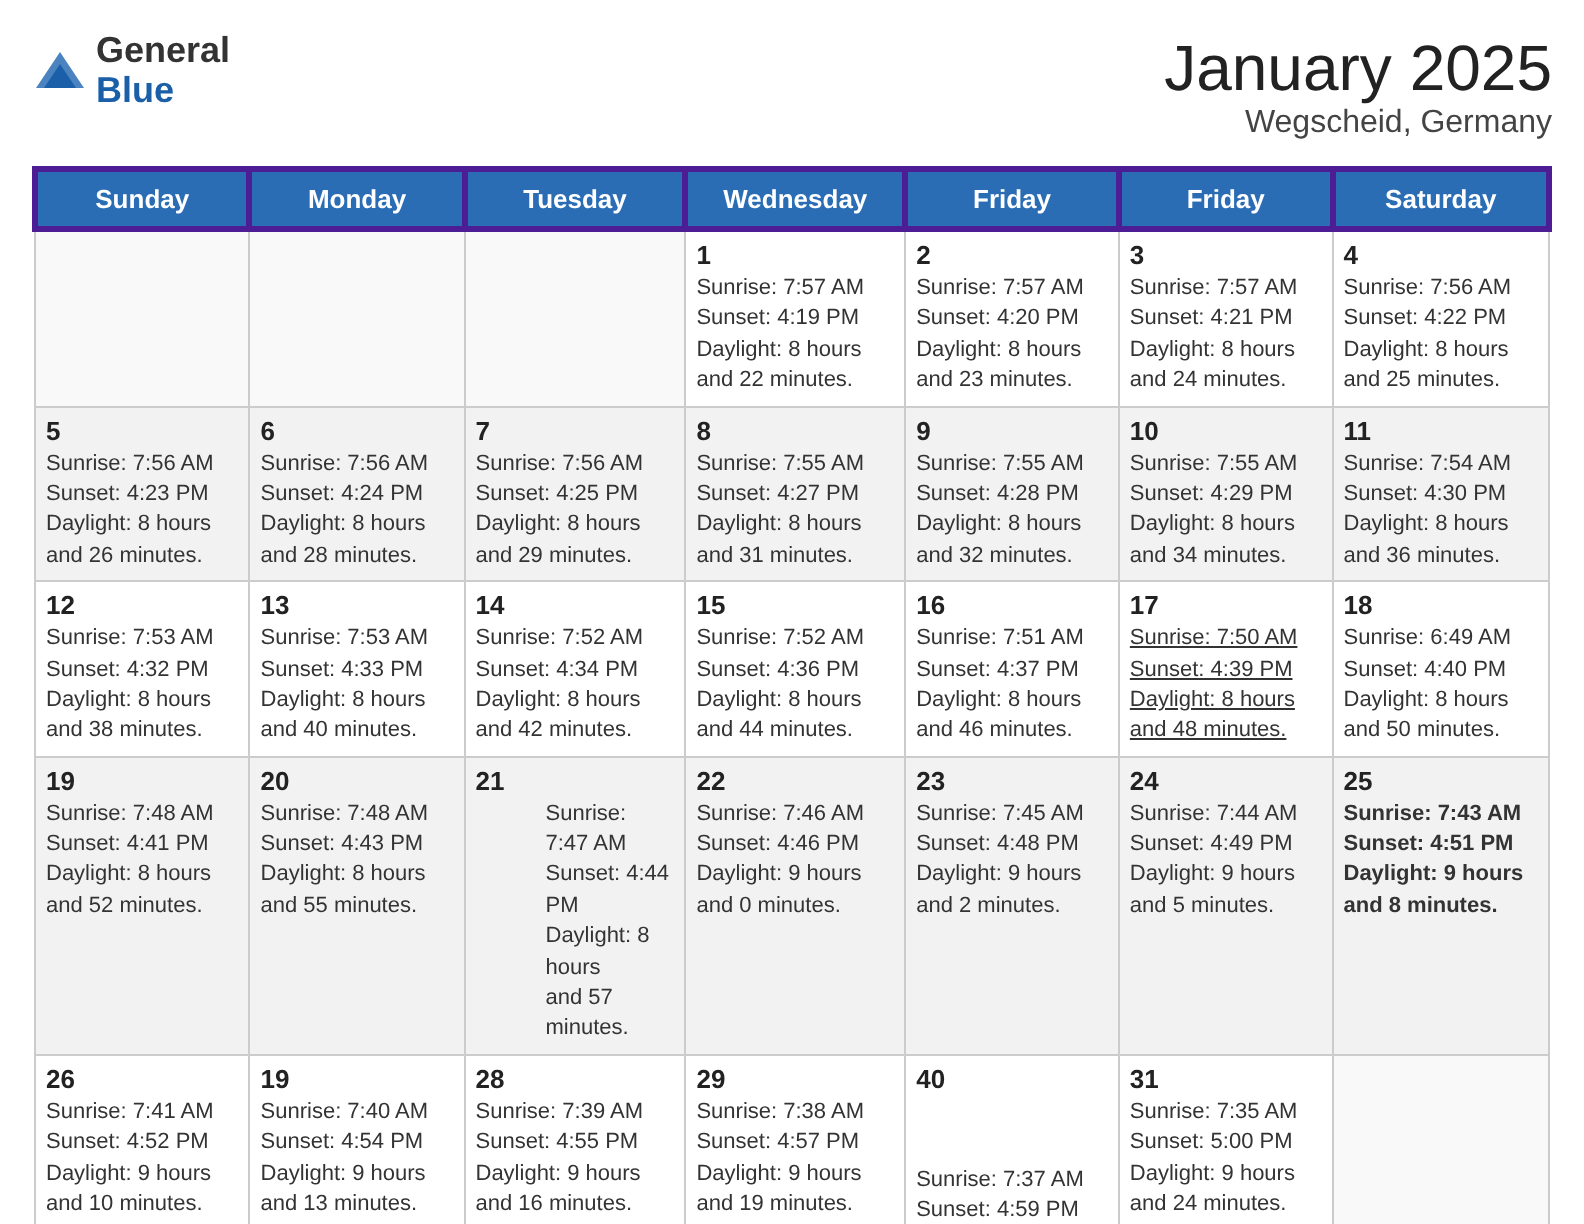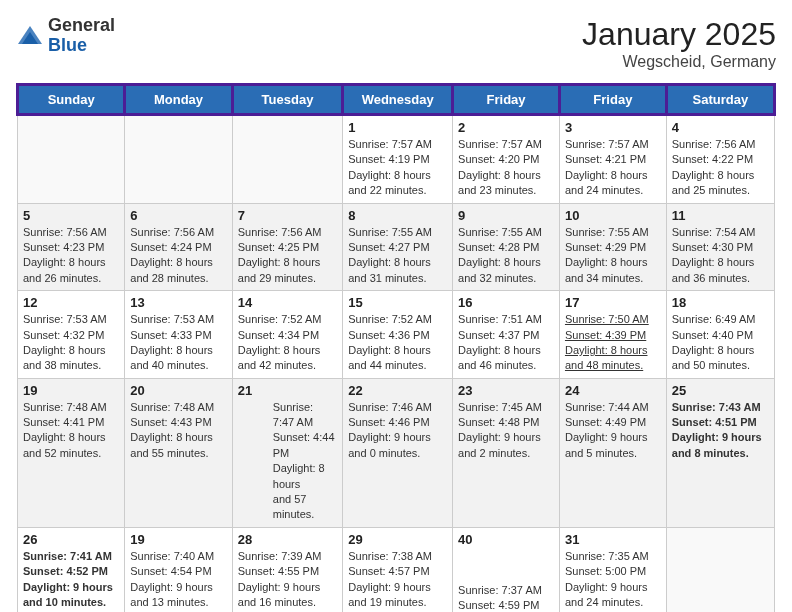--- a/index.html
+++ b/index.html
@@ -288,21 +288,21 @@
           <div class="day-num">25</div>
           <div class="day-info" style="white-space: pre-line; font-weight: bold;">Sunrise: 7:43 AM
 Sunset: 4:51 PM
 Daylight: 9 hours
 and 8 minutes.</div>
         </td>
       </tr>
       <tr class="row-white">
         <td>
           <div class="day-num">26</div>
-          <div class="day-info" style="white-space: pre-line; font-weight: bold;">Sunrise: 7:41 AM
+          <div class="day-info" style="white-space: pre-line;">Sunrise: 7:41 AM
 Sunset: 4:52 PM
 Daylight: 9 hours
 and 10 minutes.</div>
         </td>
         <td>
           <div class="day-num">19</div>
           <div class="day-info" style="white-space: pre-line;">Sunrise: 7:40 AM
 Sunset: 4:54 PM
 Daylight: 9 hours
 and 13 minutes.</div>

